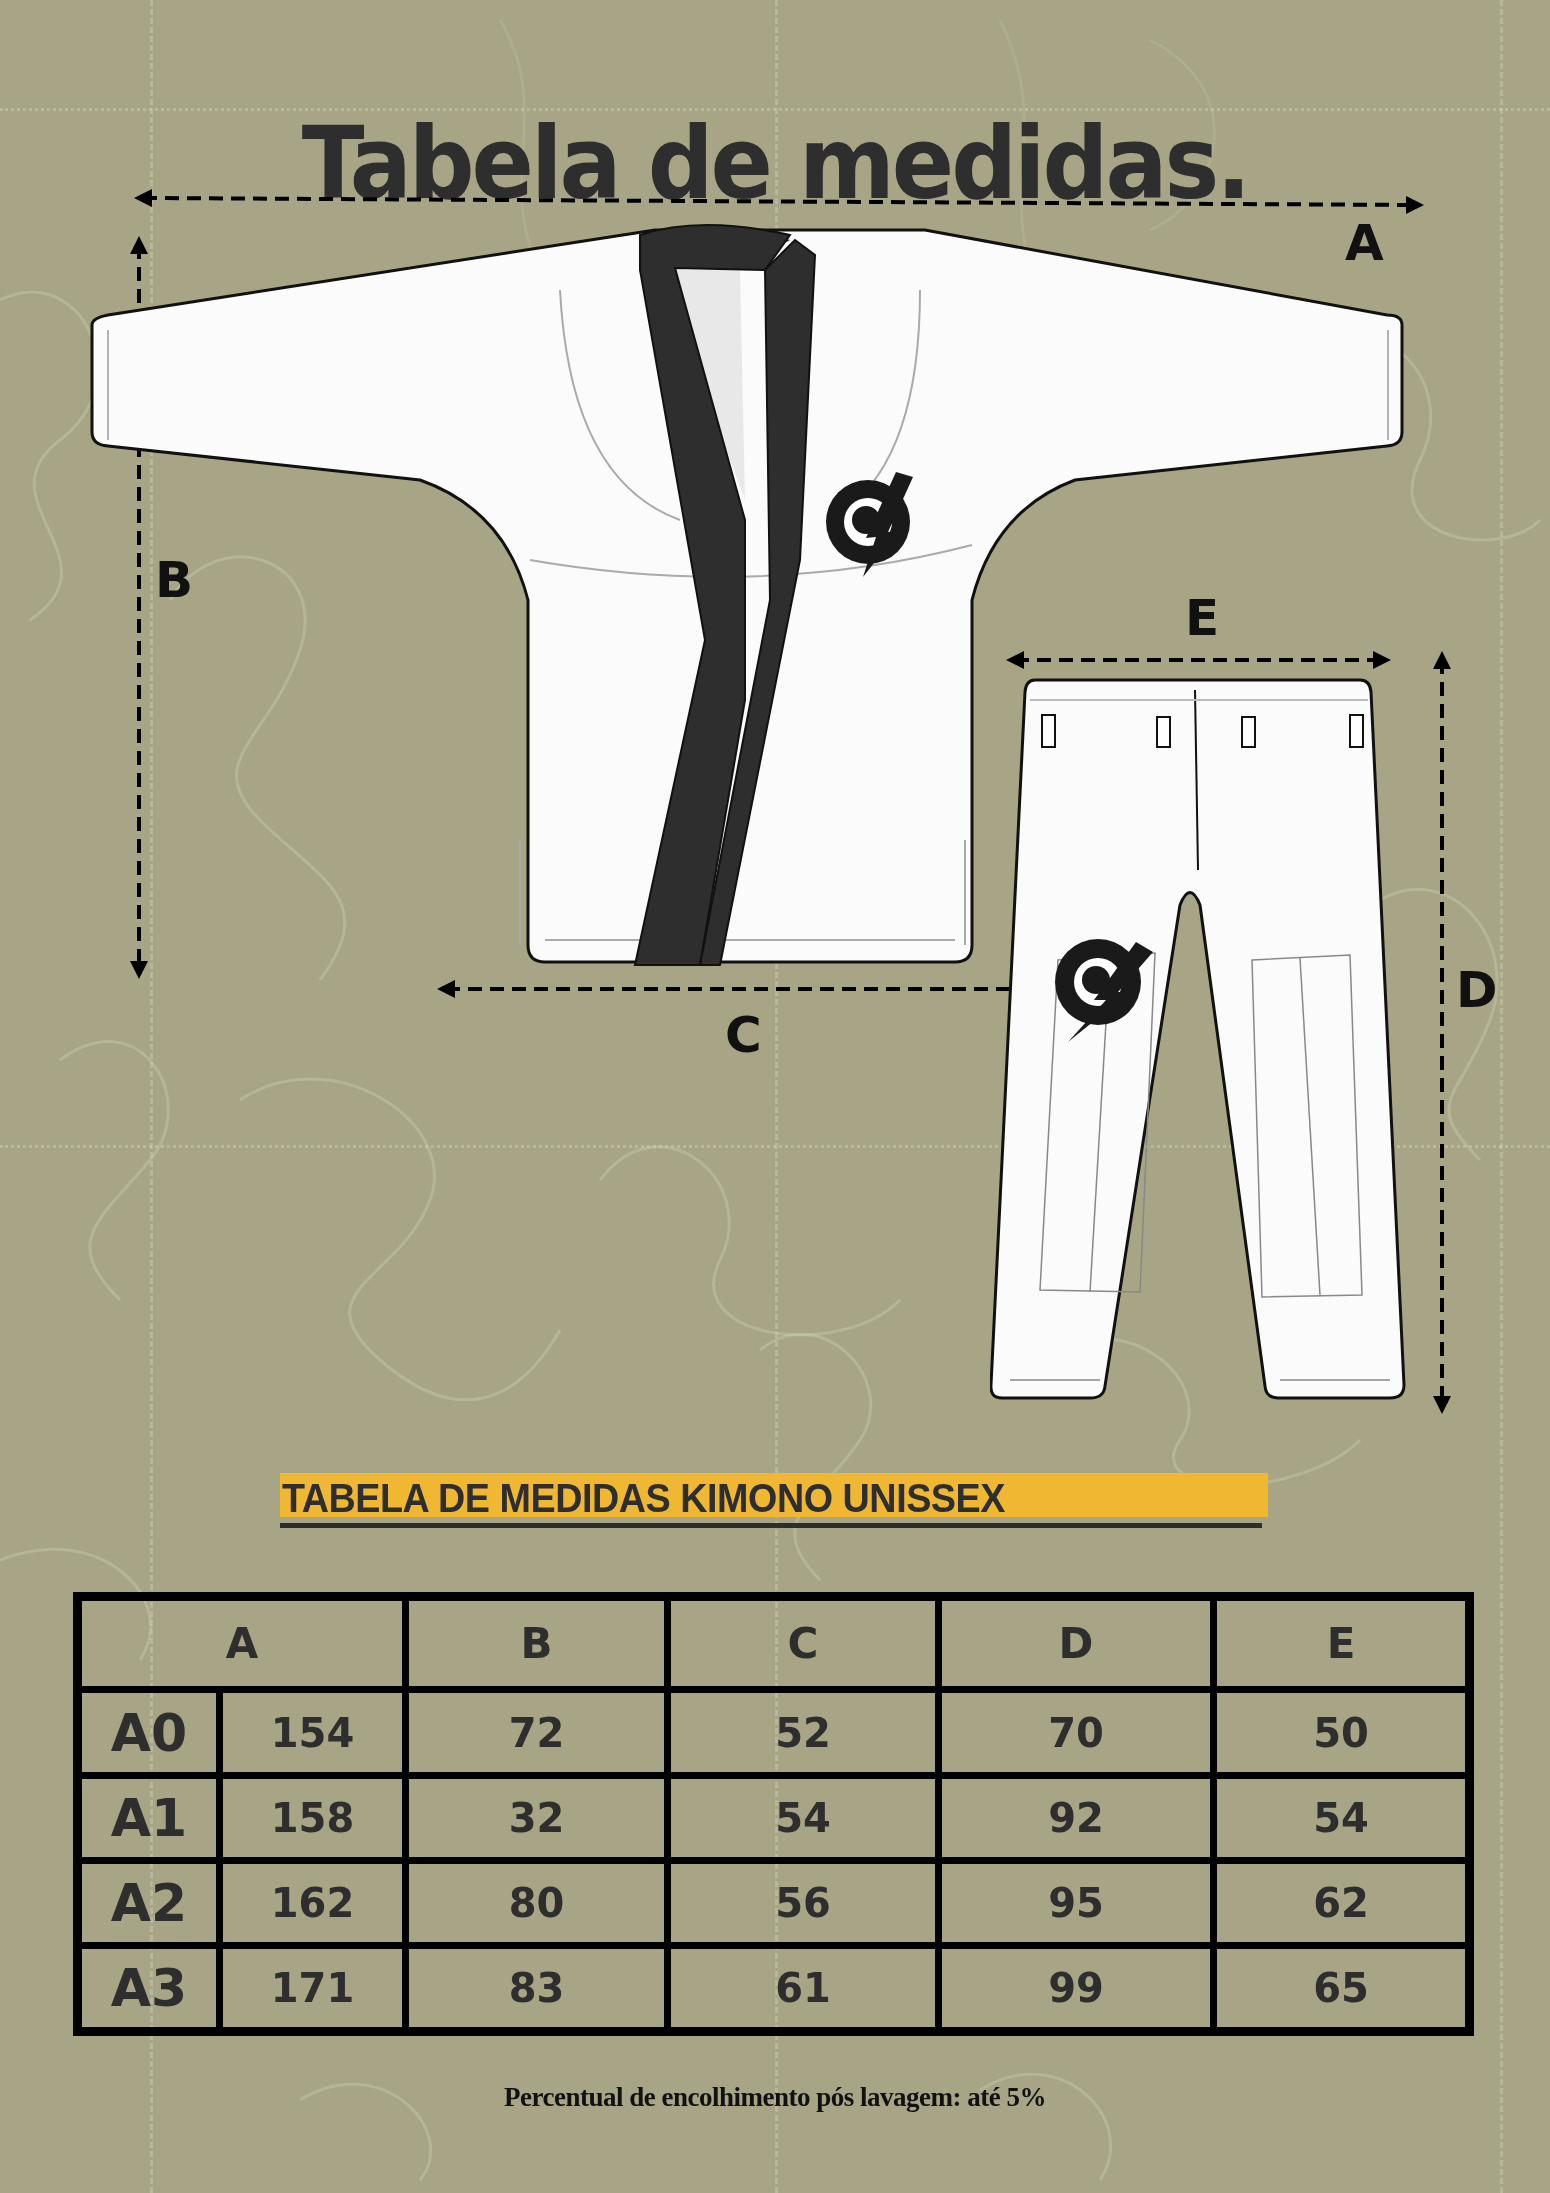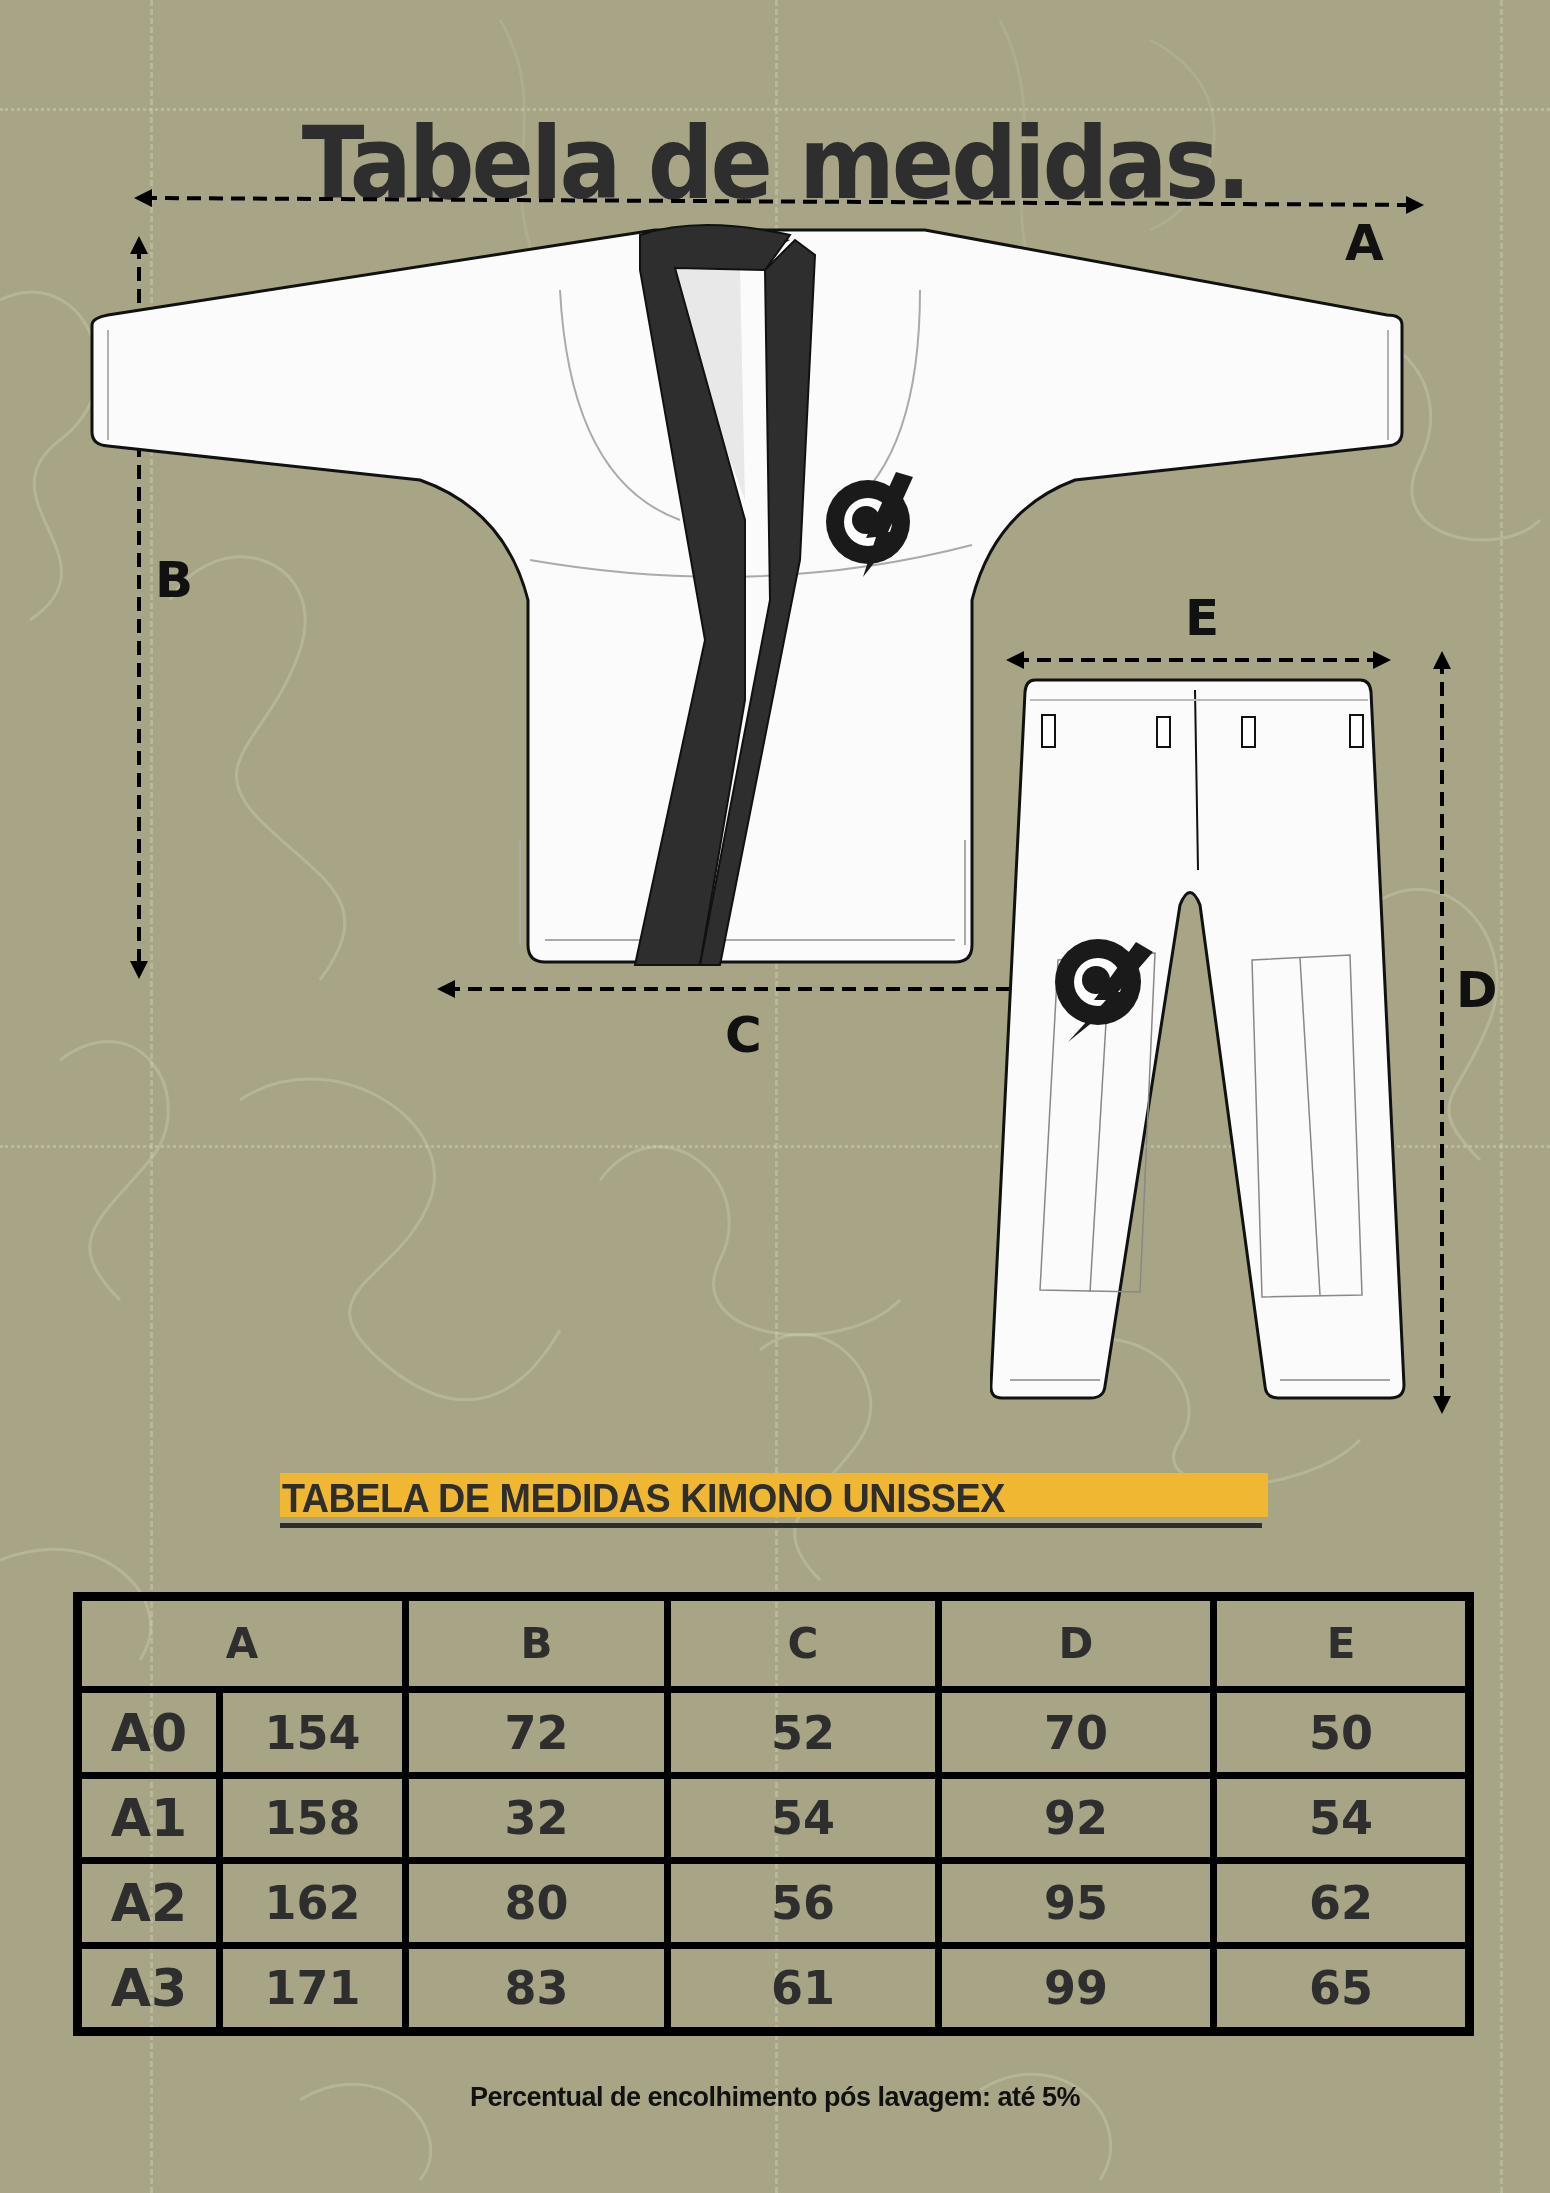--- a/index.html
+++ b/index.html
@@ -40,30 +40,30 @@
     position:absolute; left:0; top:50px; height:5px; width:982px; background:#2e2e2e;
   }
 
   table.sizes {
     position:absolute; left:73px; top:1592px; width:1392px; height:444px;
     border-collapse:collapse; border:9px solid #000;
     table-layout:fixed;
   }
   table.sizes td, table.sizes th {
     border:7px solid #000; text-align:center; vertical-align:middle;
-    font-family:"DejaVu Sans", sans-serif; font-weight:bold; font-size:46px; color:#2e2e2e;
+    font-family:"DejaVu Sans", sans-serif; font-weight:bold; font-size:40px; color:#2e2e2e;
     padding:0; transform:none;
   }
   table.sizes th { height:70px; font-size:42px; }
   table.sizes td { height:64px; }
   table.sizes td.size-label { font-size:52px; }
 
   .footnote {
     position:absolute; left:0; width:1550px; top:2082px; text-align:center;
-    font-family:Liberation Sans, sans-serif; font-weight:bold; font-size:27px; color:#111;
+    font-family:Liberation Serif, serif; font-weight:bold; font-size:27px; color:#111;
     letter-spacing:-0.5px;
   }
 </style>
 </head>
 <body>
 
 <svg class="topo" width="1550" height="2193" viewBox="0 0 1550 2193">
   <g fill="none" stroke="rgba(215,225,200,0.28)" stroke-width="3">
     <path d="M0 300 C80 260 140 380 60 440 S120 560 30 620"></path>
     <path d="M170 600 C220 520 330 560 300 650 S200 760 260 820 S380 900 320 980"></path>

